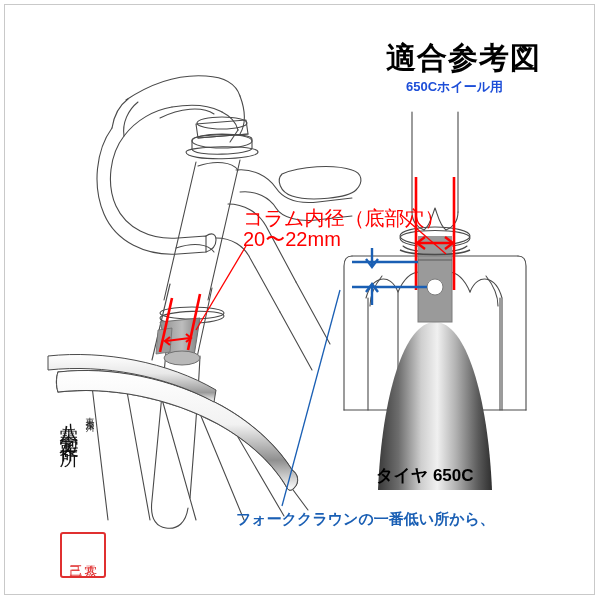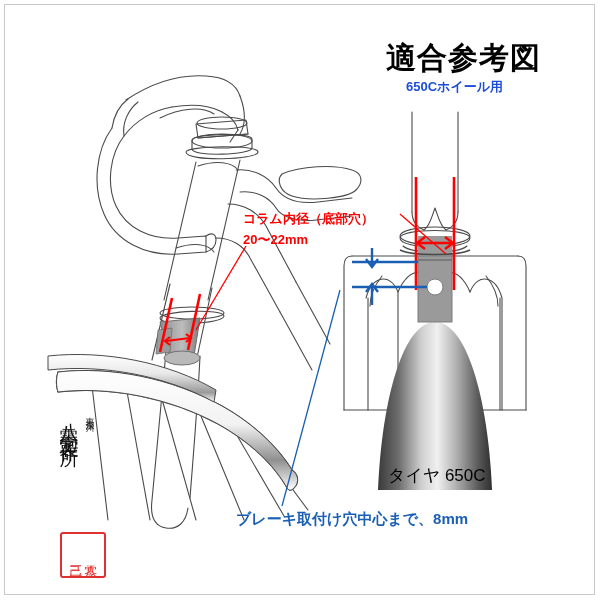--- a/index.html
+++ b/index.html
@@ -23,31 +23,31 @@
     position:absolute;left:386px;top:38px;
     font-size:30px;font-weight:bold;color:#000;
     letter-spacing:1px;white-space:nowrap;
   }
   .subtitle{
     position:absolute;left:406px;top:78px;
     font-size:13px;font-weight:bold;color:#1d4ed8;white-space:nowrap;
   }
   .red-note{
     position:absolute;left:243px;top:208px;
-    font-size:13px;font-weight:bold;color:#ff0000;
+    font-size:20px;font-weight:normal;color:#ff0000;
     line-height:21px;white-space:nowrap;
   }
   .blue-note{
     position:absolute;left:236px;top:508px;
     font-size:15px;font-weight:bold;color:#1a5fb4;
     line-height:22px;white-space:nowrap;
   }
   .tire-label{
-    position:absolute;left:388px;top:464px;
-    font-size:17px;font-weight:normal;color:#000;white-space:nowrap;
+    position:absolute;left:376px;top:464px;
+    font-size:17px;font-weight:bold;color:#000;white-space:nowrap;
   }
 
   
   .sig-wrap{position:absolute;left:30px;top:400px;width:90px;height:190px;}
   .sig-main{
     position:absolute;left:30px;top:8px;
     writing-mode:vertical-rl;text-orientation:upright;
     font-family:"DejaVu Serif","Liberation Serif",serif;
     font-size:19px;color:#111;letter-spacing:5px;line-height:1;
   }
@@ -277,21 +277,21 @@
   <div class="title">適合参考図</div>
 
   <div class="subtitle">650Cホイール用</div>
 
   <div class="red-note">
     <div>コラム内径（底部穴）</div>
     <div>20〜22mm</div>
   </div>
 
   <div class="blue-note">
-    <div>ブレーキ取付け穴中心まで、8mm</div>
+    <div>フォーククラウンの一番低い所から、</div>
   </div>
 
   <div class="tire-label">タイヤ 650C</div>
 
   <div class="sig-wrap">
     <div class="sig-main">八零壱製作所</div>
     <div class="sig-small">東京深川</div>
     <div class="seal">
       <span>八零</span>
       <span>三己</span>

